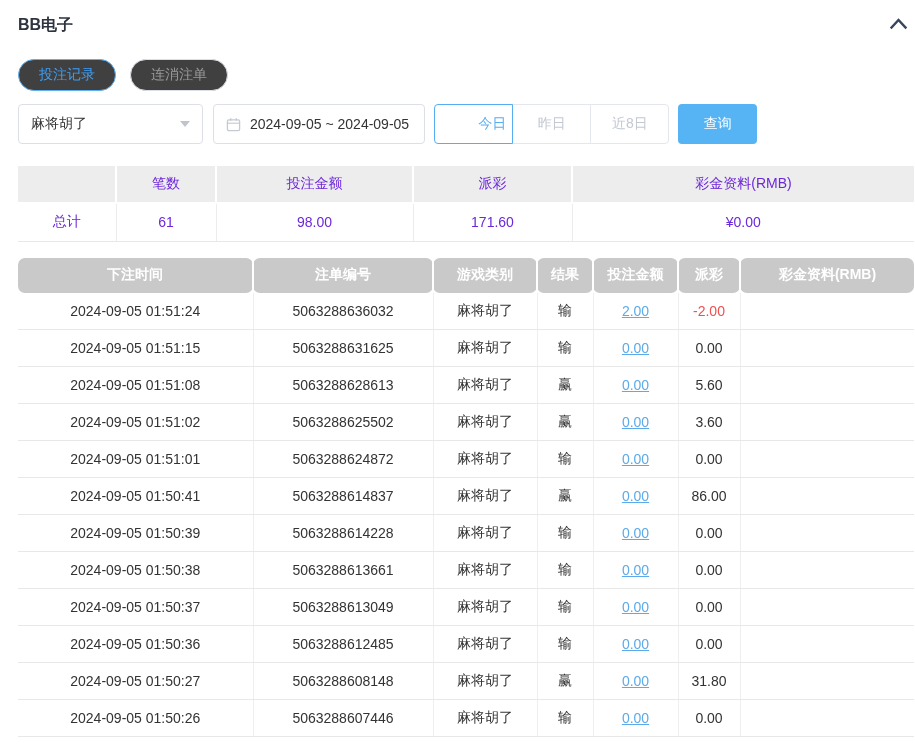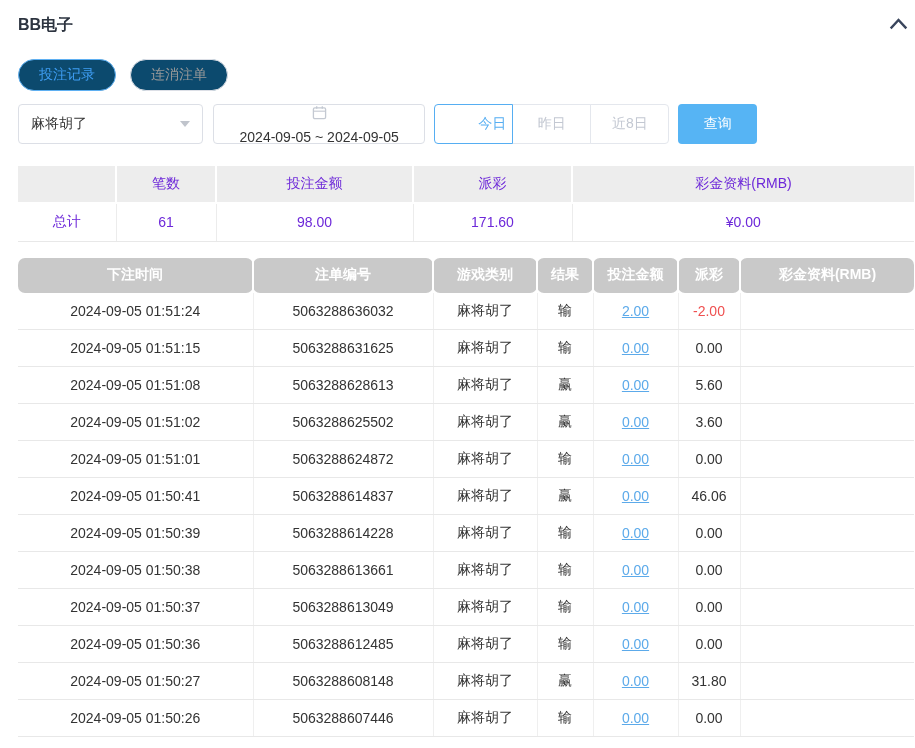--- a/index.html
+++ b/index.html
@@ -19,21 +19,21 @@
     display: flex; justify-content: space-between; align-items: center;
     height: 22px;
   }
   .panel-title { margin: 0; font-size: 16px; font-weight: bold; color: #2d3440; }
   .collapse-btn { cursor: pointer; display: flex; align-items: center; padding-right: 6px; }
 
   
   .tabs { margin-top: 23px; display: flex; gap: 14px; }
   .tab {
     height: 32px; padding: 0 20px;
-    background: #0c4a6e; border: 1px solid #dcdfe6; border-radius: 16px;
+    background: #404040; border: 1px solid #dcdfe6; border-radius: 16px;
     font-size: 14px; color: #999; cursor: pointer;
     font-family: "Liberation Sans", sans-serif;
   }
   .tab.active { border-color: #5fb0f2; color: #3f9ef5; }
 
   
   .filters { margin-top: 13px; display: flex; align-items: center; height: 40px; }
   .select-box {
     width: 200px; height: 40px;
     border: 1px solid #dcdfe6; border-radius: 4px;
@@ -42,21 +42,21 @@
   }
   .caret-down {
     width: 0; height: 0;
     border-left: 5px solid transparent; border-right: 5px solid transparent;
     border-top: 6px solid #c0c4cc;
   }
   .date-box {
     margin-left: 10px; width: 230px; height: 40px;
     border: 1px solid #dcdfe6; border-radius: 4px;
     display: flex; align-items: center; gap: 9px;
-    padding: 0 12px; font-size: 14px; color: #333; cursor: pointer; flex-direction: column;
+    padding: 0 12px; font-size: 14px; color: #333; cursor: pointer;
   }
   .btn-group { margin-left: 9px; display: flex; }
   .btn-group button {
     width: 79px; height: 40px;
     background: #fff; border: 1px solid #e4e7ed;
     font-size: 14px; color: #c3c8d2; cursor: pointer; margin-left: -1px;
     font-family: "Liberation Sans", sans-serif;
   }
   .btn-group button:first-child { margin-left: 0; border-radius: 4px 0 0 4px; }
   .btn-group button:last-child { border-radius: 0 4px 4px 0; }
@@ -231,21 +231,21 @@
           <td><a>0.00</a></td>
           <td>0.00</td>
           <td></td>
         </tr>
         <tr>
           <td>2024-09-05 01:50:41</td>
           <td>5063288614837</td>
           <td>麻将胡了</td>
           <td>赢</td>
           <td><a>0.00</a></td>
-          <td>46.06</td>
+          <td>86.00</td>
           <td></td>
         </tr>
         <tr>
           <td>2024-09-05 01:50:39</td>
           <td>5063288614228</td>
           <td>麻将胡了</td>
           <td>输</td>
           <td><a>0.00</a></td>
           <td>0.00</td>
           <td></td>

